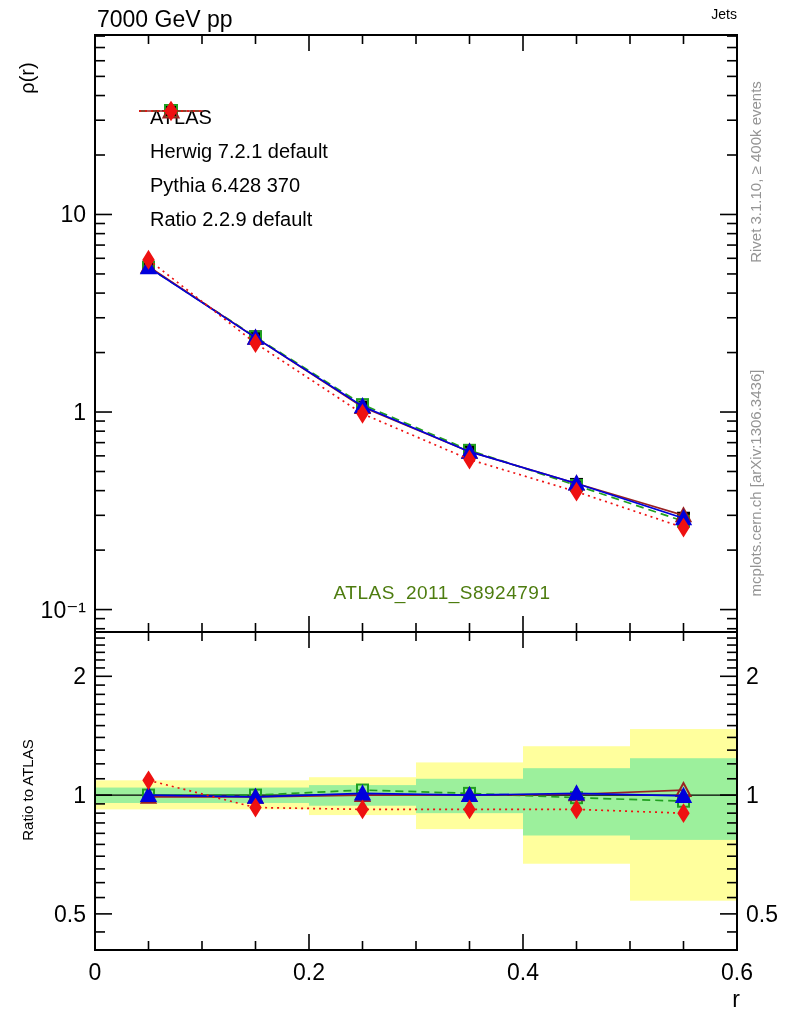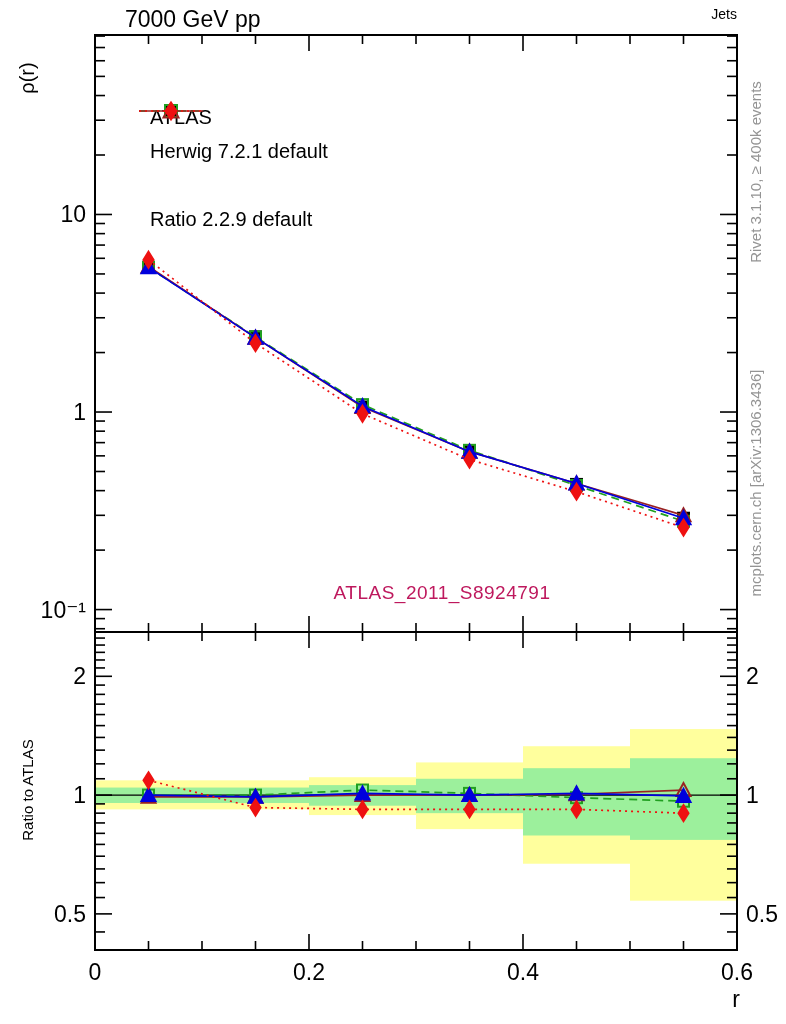--- a/index.html
+++ b/index.html
@@ -1,28 +1,28 @@
 <!DOCTYPE html>
 <html><head>
 <meta charset="utf-8">
 <style>
   html,body{margin:0;padding:0;background:#fff;}
   .stage{position:relative;width:786px;height:1024px;background:#fff;overflow:hidden;
          font-family:"Liberation Sans","DejaVu Sans",sans-serif;color:#000;}
   .stage svg{position:absolute;left:0;top:0;}
   .lbl{position:absolute;white-space:nowrap;}
-  .title-left{left:97px;top:6px;font-size:23px;margin-left:28px;}
+  .title-left{left:97px;top:6px;font-size:23px;}
   .title-right{right:49px;top:6px;font-size:14px;}
   .ylabel-main{left:27px;top:78px;font-size:20px;transform:translate(-50%,-50%) rotate(-90deg);}
   .ylabel-ratio{left:27px;top:790px;font-size:15px;transform:translate(-50%,-50%) rotate(-90deg);}
   .xlabel{right:46px;top:986px;font-size:23px;}
   .note{color:#949494;font-size:15px;transform:translate(-50%,-50%) rotate(-90deg);}
   .note-top{left:755px;top:172px;}
   .note-bottom{left:755px;top:483px;}
-  .watermark{left:442px;top:593px;color:#be185d;font-size:19px;transform:translate(-50%,-50%);letter-spacing:.5px;}
+  .watermark{left:442px;top:593px;color:#4d7c0f;font-size:19px;transform:translate(-50%,-50%);letter-spacing:.5px;}
   #legend{position:absolute;left:138px;top:100px;}
   .legend-row{display:flex;align-items:center;height:34px;}
   .legend-row span{margin-left:12px;font-size:20px;}
 </style>
 </head>
 <body>
 
 <div class="stage">
   <svg id="chart-svg" width="786" height="1024" viewBox="0 0 786 1024">
       <g>
@@ -325,20 +325,21 @@
         </svg>
         <span>Herwig 7.2.1 default</span>
       </div>
       <div class="legend-row">
         <svg width="66" height="22">
           <g>
             <line x1="1" y1="11" x2="65" y2="11" stroke="#992222" stroke-width="1.7"></line>
             <polygon points="33,3.5 25.5,17.5 40.5,17.5" stroke="#992222" stroke-width="2" fill="none"></polygon>
           </g>
         </svg>
+        <span>Pythia 6.428 370</span>
       </div>
       <div class="legend-row">
         <svg width="66" height="22">
           <g>
             <line x1="1" y1="11" x2="65" y2="11" stroke="#ee1111" stroke-width="1.7" stroke-dasharray="2,4"></line>
             <polygon points="33,2.5 38.5,11 33,19.5 27.5,11" stroke="#ee1111" stroke-width="2" fill="#ee1111"></polygon>
           </g>
         </svg>
         <span>Ratio 2.2.9 default</span>
       </div>

